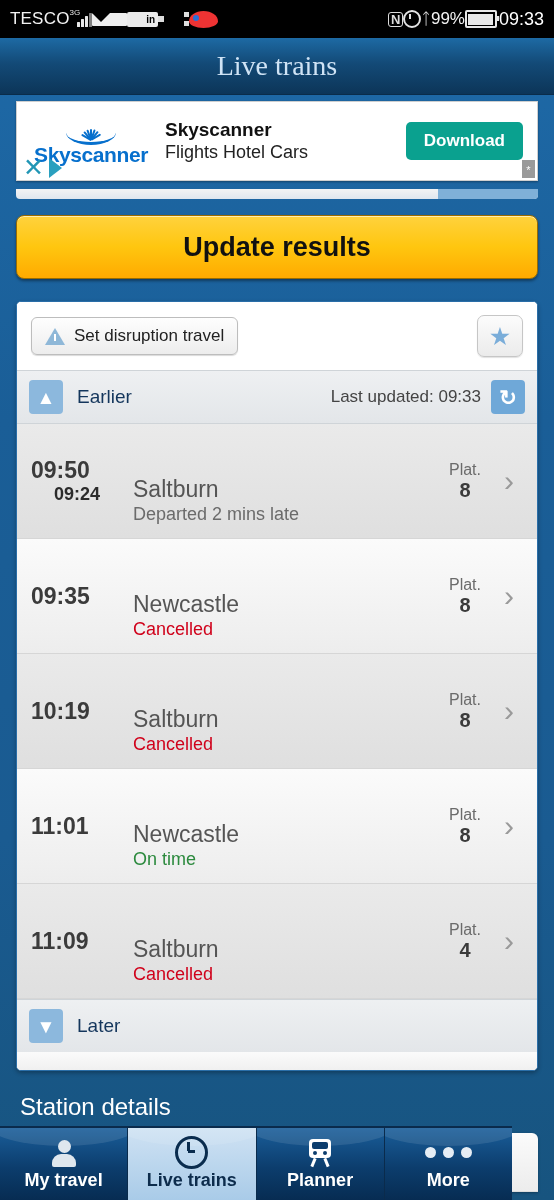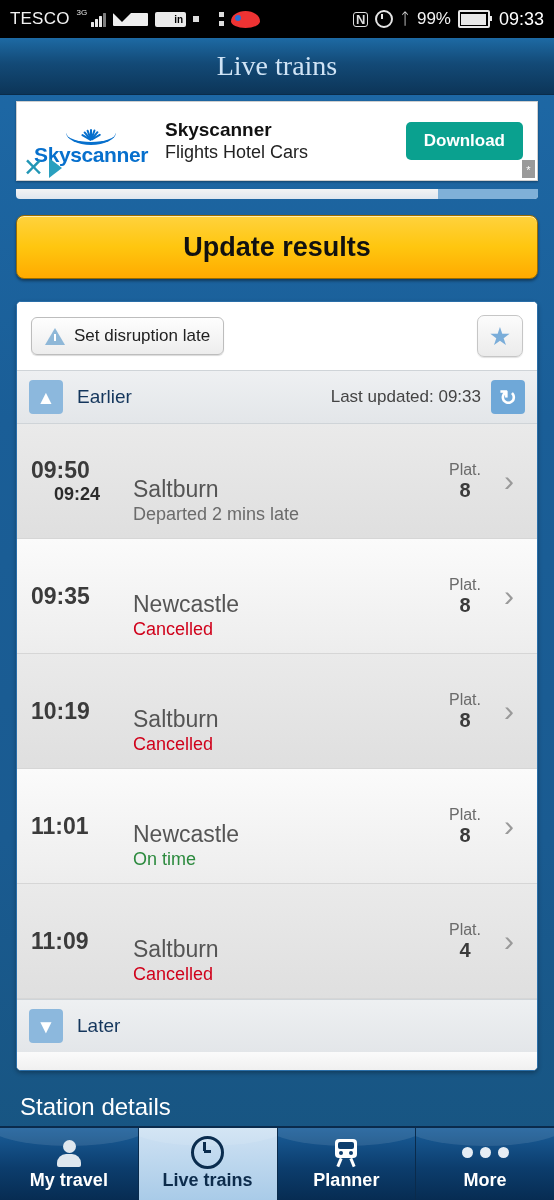--- a/index.html
+++ b/index.html
@@ -7,21 +7,21 @@
     width:554px;height:1200px;overflow:hidden;
     font-family:"Liberation Sans", sans-serif;
     background:#1b5d96;
   }
   #app{position:relative;width:554px;height:1200px;overflow:hidden;
     background:linear-gradient(180deg,#1e6aa8 0%,#1a5e97 35%,#1a5b91 70%,#17547f 100%);}
 
   
   .statusbar{height:38px;background:#000;display:flex;align-items:center;
     justify-content:space-between;padding:0 10px;box-sizing:border-box;}
-  .sb-left,.sb-right{display:flex;align-items:center;gap:7px;color:#fff;}
+  .sb-left,.sb-right{display:flex;align-items:center;color:#fff;}
   .sb-carrier{font-size:17px;letter-spacing:.2px;color:#f2f2f2;}
   .sig{display:flex;align-items:flex-end;gap:1px;height:15px;}
   .sig i{display:block;width:3px;background:#e8e8e8;border-radius:.5px;}
   .sig i:nth-child(1){height:5px}.sig i:nth-child(2){height:8px}
   .sig i:nth-child(3){height:11px}.sig i:nth-child(4){height:14px;background:#7e7e7e}
   .g3{font-size:8px;line-height:8px;color:#e8e8e8;margin-right:-3px;align-self:flex-start;}
   .ico{display:inline-block;padding-left:16px;}
   .mail{width:19px;height:13px;background:#eee;position:relative;border-radius:1px;}
   .mail:before{content:"";position:absolute;left:0;top:0;width:0;height:0;
     border-left:9.5px solid transparent;border-right:9.5px solid transparent;border-top:9px solid #000;}
@@ -135,21 +135,21 @@
   .nr-logo{width:40px;height:22px;position:relative;margin-right:14px;}
   .nr-logo i{position:absolute;height:4px;background:#8fb2d2;}
   .nr-logo i:nth-child(1){top:4px;left:2px;width:26px;transform:skewX(-30deg);}
   .nr-logo i:nth-child(2){top:10px;left:0;width:36px;}
   .nr-logo i:nth-child(3){top:16px;left:8px;width:26px;transform:skewX(-30deg);}
   .nr-logo:after{content:"";position:absolute;top:6px;right:0px;width:0;height:0;
     border-top:6px solid transparent;border-bottom:6px solid transparent;border-left:10px solid #8fb2d2;}
   .sd-name{flex:1;font-size:23px;color:#333;}
 
   
-  .tabbar{position:absolute;left:0;bottom:0;width:554px;height:72px;display:flex;
+  .tabbar{position:absolute;left:0;bottom:0;width:512px;height:72px;display:flex;
     background:linear-gradient(180deg,#0f4a7e 0%,#0a3560 100%);border-top:2px solid #0a2b4c;}
   .tab{flex:1;position:relative;display:flex;flex-direction:column;align-items:center;
     justify-content:center;gap:2px;background:linear-gradient(180deg,#1a5e9a 0%,#0c3d6d 55%,#072c52 100%);
     border-right:1px solid #0a2b4c;overflow:hidden;}
   .tab:last-child{border-right:none;}
   .tab.active{background:linear-gradient(180deg,#cfe2f3 0%,#a9cbe8 100%);}
   .tab-label{font-size:18px;color:#fff;font-weight:bold;}
   .tab.active .tab-label{color:#123košt;}
   .tab.active .tab-label{color:#0d2c4c;font-weight:bold;}
   .tab-icon{height:30px;display:flex;align-items:center;justify-content:center;}
@@ -235,21 +235,21 @@
 
   <div class="update">
     <span>Update results</span>
   </div>
 
   <div class="card">
 
     <div class="card-top">
       <div class="alert-btn">
         <span class="warn"></span>
-        <span>Set disruption late</span>
+        <span>Set disruption travel</span>
       </div>
       <div class="star-btn">
         <span class="star">★</span>
       </div>
     </div>
 
     <div class="bar">
       <div class="bar-left">
         <div class="sqbtn">▲</div>
         <div class="bar-label">Earlier</div>

